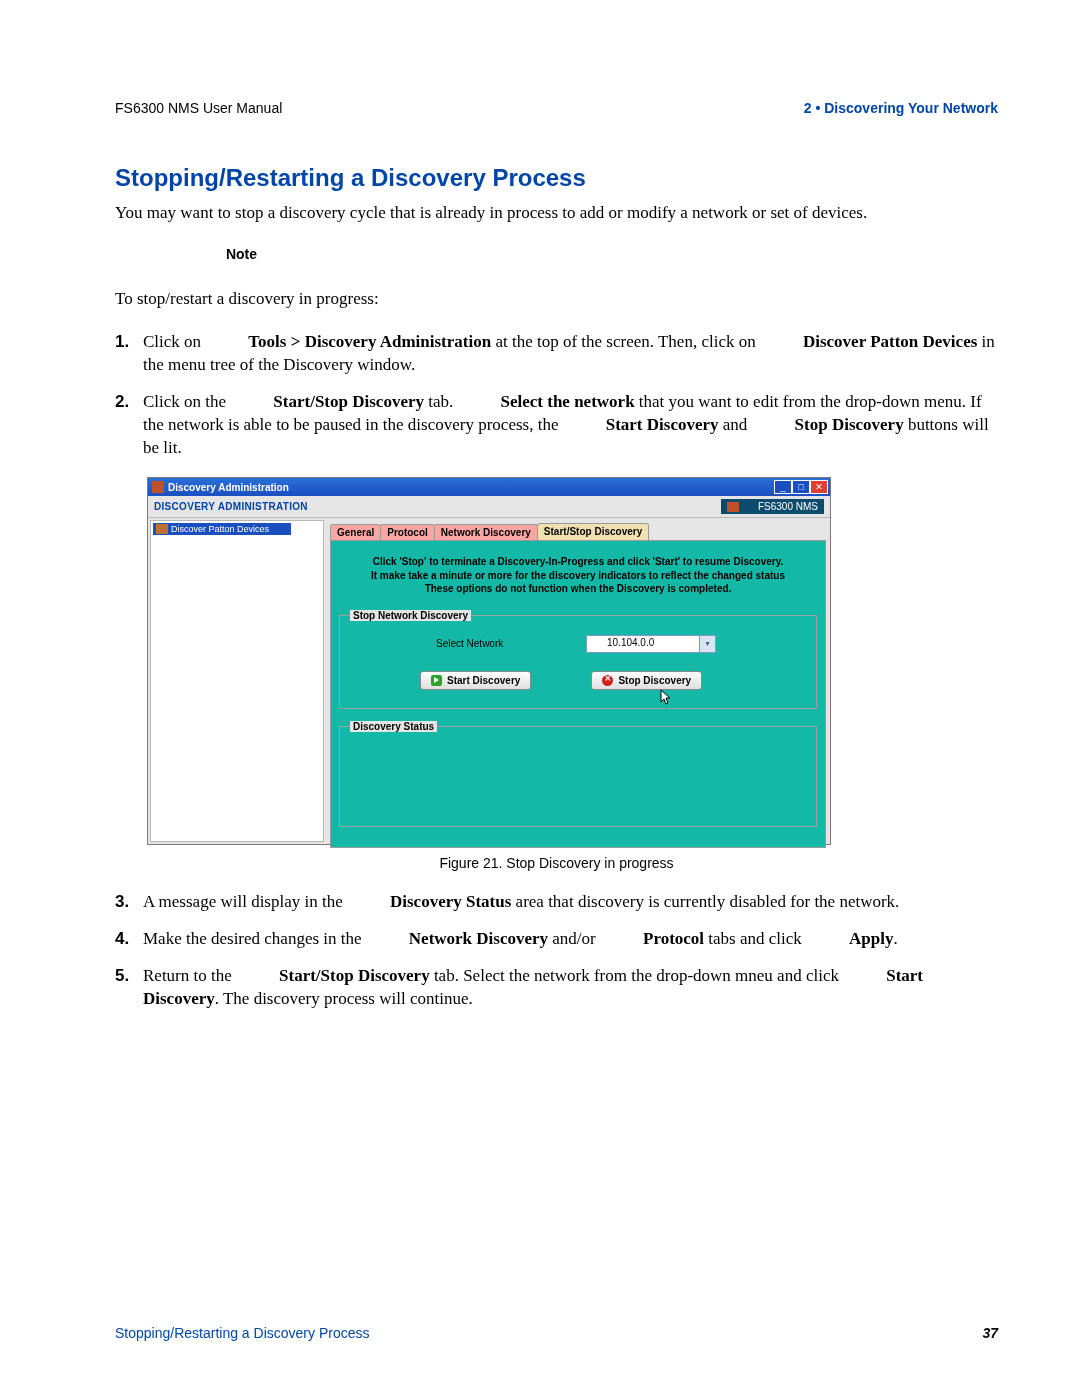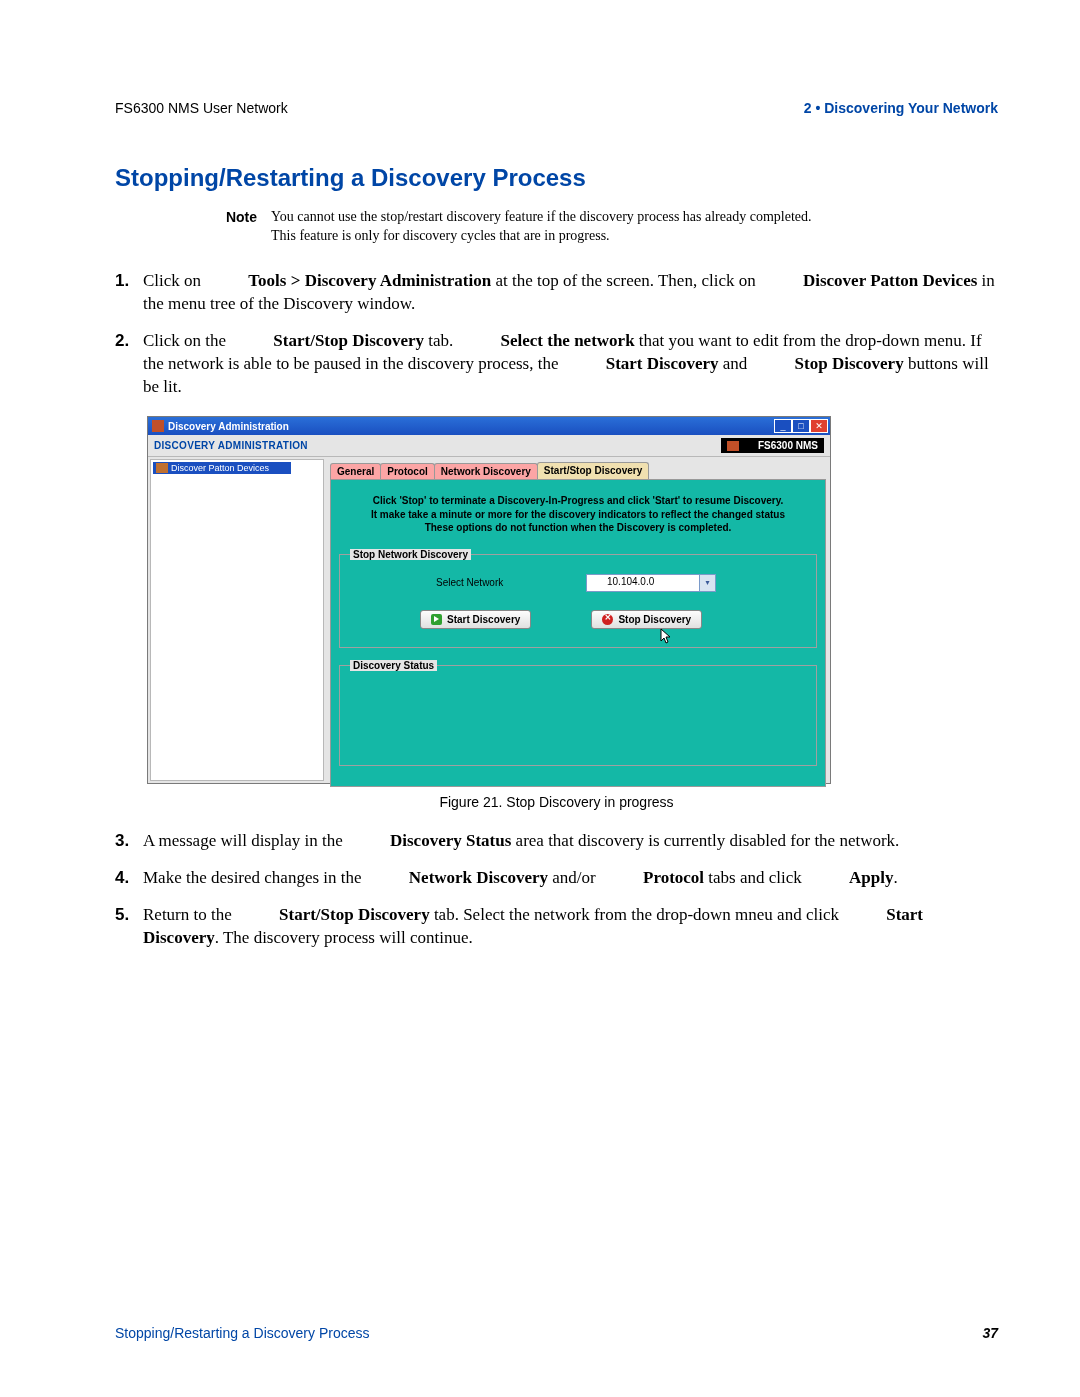--- a/index.html
+++ b/index.html
@@ -112,23 +112,23 @@
     height: 22px;
     padding: 0 6px;
   }
   .toolbar-left {
     color: #0046a6;
     font-weight: bold;
     font-size: 10px;
     letter-spacing: 0.3px;
   }
   .toolbar-right {
-    background: #000000;
+    background: #0c4a6e;
     color: #fff;
-    font-weight: bold;
+    font-weight: normal;
     font-size: 10px;
     padding: 2px 6px;
     display: flex;
     align-items: center;
     gap: 19px;
   }
   .logo-mark {
     width: 12px; height: 10px; background: #c05028; display: inline-block;
   }
   .app-body {
@@ -292,31 +292,32 @@
     font-size: 14px;
   }
   .footer-left { color: #0046a6; }
   .footer-right { color: #000000; font-weight: bold; font-style: italic; }
 </style>
 </head>
 <body>
 
 <div class="page">
   <div class="header-row">
-    <span>FS6300 NMS User Network</span>
+    <span>FS6300 NMS User Manual</span>
     <span class="header-right">2 • Discovering Your Network</span>
   </div>
 
   <h1 class="section-title">Stopping/Restarting a Discovery Process</h1>
+  <p class="body-text">You may want to stop a discovery cycle that is already in process to add or modify a network or set of devices.</p>
 
   <div class="note-block">
     <div class="note-label">Note</div>
-    <div class="note-body">You cannot use the stop/restart discovery feature if the discovery process has already completed. This feature is only for discovery cycles that are in progress.</div>
   </div>
 
+  <p class="body-text">To stop/restart a discovery in progress:</p>
 
   <ol class="steps">
     <li>
       <span>Click on </span><b>Tools &gt; Discovery Administration</b><span> at the top of the screen. Then, click on </span><b>Discover Patton Devices</b><span> in the menu tree of the Discovery window.</span>
     </li>
     <li>
       <span>Click on the </span><b>Start/Stop Discovery</b><span> tab. </span><b>Select the network</b><span> that you want to edit from the drop-down menu. If the network is able to be paused in the discovery process, the </span><b>Start Discovery</b><span> and </span><b>Stop Discovery</b><span> buttons will be lit.</span>
     </li>
   </ol>
 

